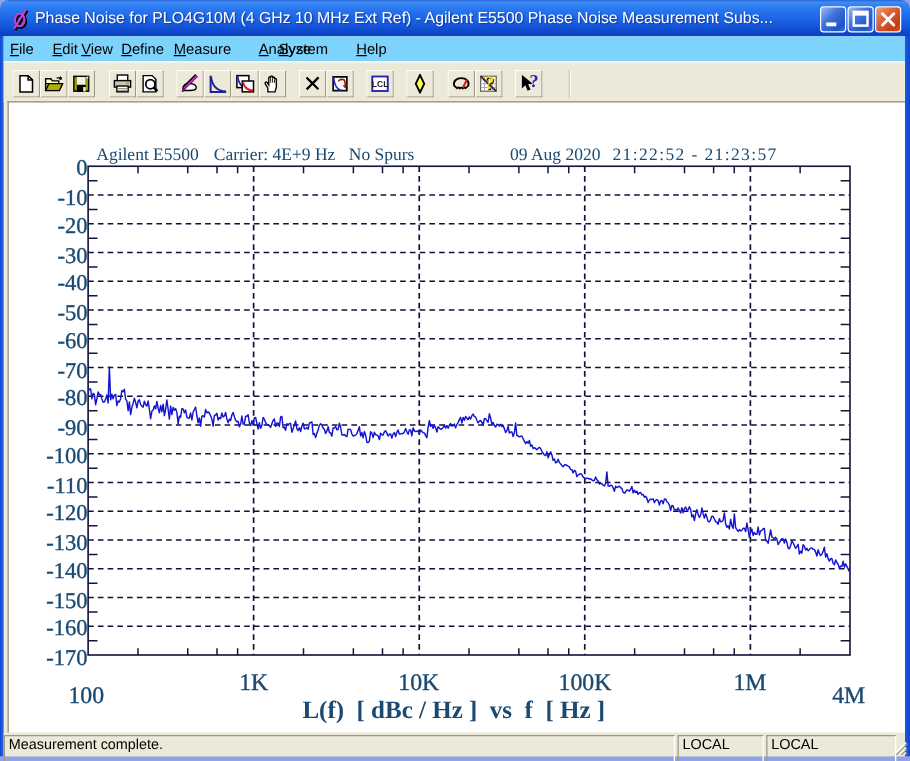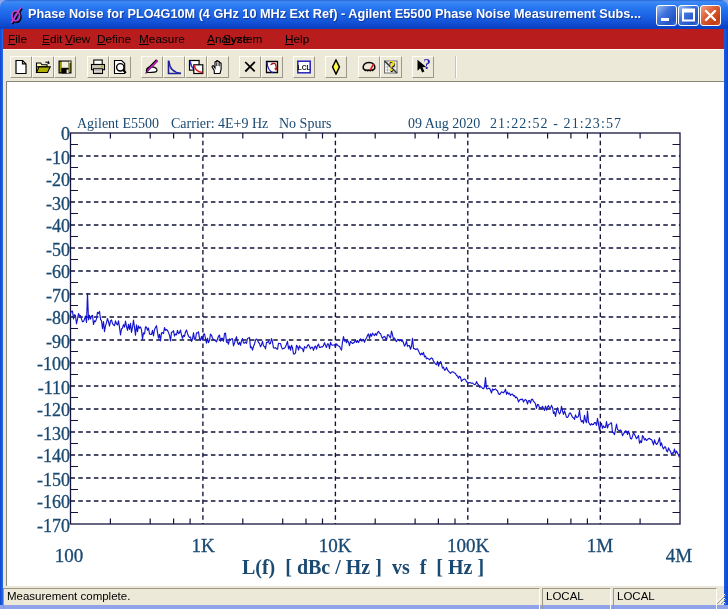--- a/index.html
+++ b/index.html
@@ -1,25 +1,25 @@
 <!DOCTYPE html>
 <html><head><meta charset="utf-8"><style>
 html,body{margin:0;padding:0}
 body{width:728px;height:609px;position:relative;overflow:hidden;
   font-family:"Liberation Sans",sans-serif;background:#8fa2ea}
 .abs{position:absolute}
 #titlebar{left:0;top:0;width:728px;height:30px;border-radius:7px 7px 0 0;
   background:linear-gradient(180deg,#2a64d8 0%,#3f8cf3 6%,#3181f4 14%,#2573ee 30%,#1b62e4 55%,#1251d5 75%,#0c43c6 90%,#0d3fbe 100%);}
-#titletext{left:28px;top:7px;color:#fff;font-weight:bold;font-size:12.7px;letter-spacing:0px;
+#titletext{left:28px;top:7px;color:#fff;font-weight:normal;font-size:12.7px;letter-spacing:0px;
   text-shadow:1px 1px 1px #123a9a;white-space:nowrap}
 .capbtn{top:5px;width:21px;height:21px;border-radius:3px;border:1px solid #fff;box-sizing:border-box}
 #btnmin,#btnmax{background:linear-gradient(135deg,#9cbcf2 0%,#3e72dd 40%,#2053c5 80%,#3e72dd 100%)}
 #btnclose{background:linear-gradient(135deg,#f0a080 0%,#dd6038 40%,#c43c12 80%,#d85830 100%)}
 
-#menubar{left:3px;top:29px;width:721px;height:20px;background:#b91c1c;font-size:11.8px;color:#000}
+#menubar{left:3px;top:29px;width:721px;height:20px;background:#7dd3fc;font-size:11.8px;color:#000}
 .mi{position:absolute;top:3px}
 .mi u{text-decoration:underline}
 
 #toolbar{left:3px;top:49px;width:721px;height:32px;background:#ece9d8;border-top:1px solid #fffef8}
 .tb{position:absolute;top:6px;width:22px;height:22px;background:#ece9d8;
   border:1px solid;border-color:#fffef8 #9b988a #9b988a #fffef8;box-sizing:border-box;border-radius:1px}
 .tb svg{position:absolute;left:2px;top:2px}
 
 #client{left:6px;top:81px;width:717px;height:505px;background:#fff;
   border-top:1px solid #898775;border-left:1px solid #898775}

